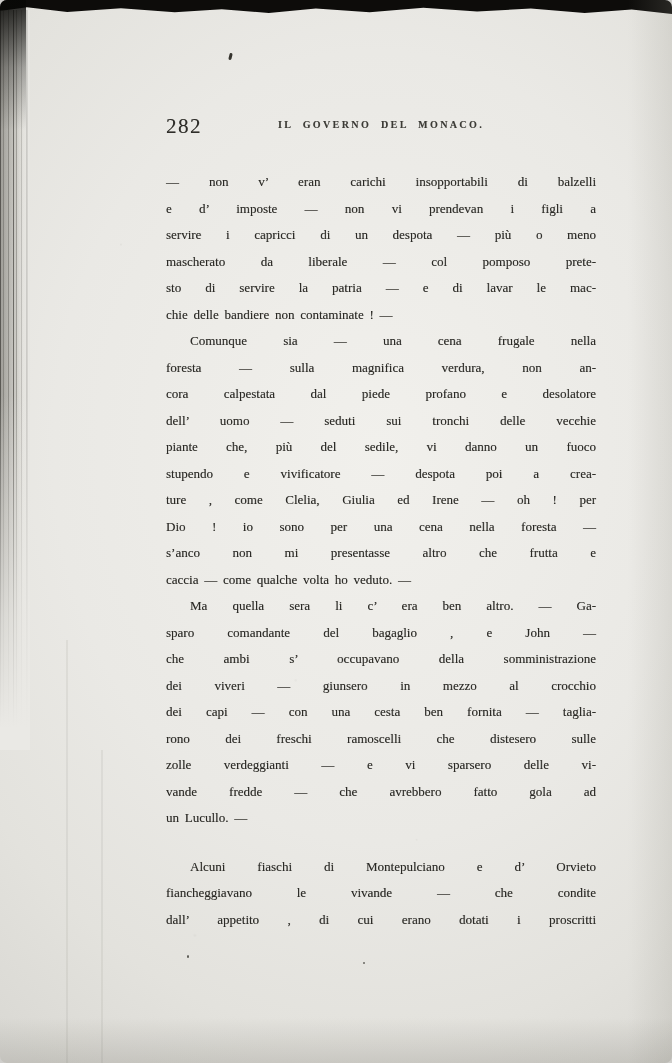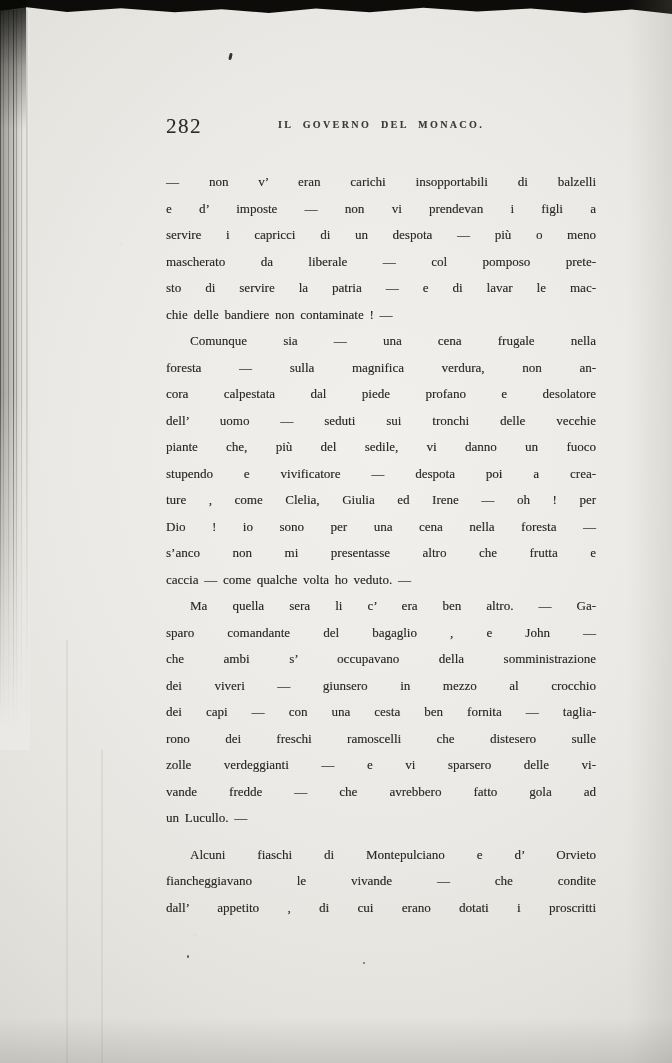--- a/index.html
+++ b/index.html
@@ -5,20 +5,21 @@
   html, body { margin: 0; padding: 0; }
   body {
     width: 672px; height: 1063px; overflow: hidden;
     background: #cfcecb;
     font-family: "Liberation Serif", "DejaVu Serif", serif;
   }
   .page {
     position: relative; width: 672px; height: 1063px; overflow: hidden;
     background:
       radial-gradient(ellipse 620px 760px at 56% 42%, #f1f0ec 0%, #eae9e5 52%, #e3e2dd 78%, #d9d8d3 100%);
+    border-radius: 7px;
   }
   
   .grain {
     position: absolute; inset: 0; pointer-events: none; opacity: .5;
     background:
       radial-gradient(2px 2px at 18% 23%, rgba(110,108,100,.18), transparent 70%),
       radial-gradient(2px 2px at 71% 12%, rgba(110,108,100,.14), transparent 70%),
       radial-gradient(3px 3px at 44% 64%, rgba(110,108,100,.10), transparent 70%),
       radial-gradient(2px 2px at 83% 47%, rgba(110,108,100,.12), transparent 70%),
       radial-gradient(3px 3px at 29% 88%, rgba(110,108,100,.12), transparent 70%),
@@ -90,21 +91,21 @@
     color: #2b2a26; font-size: 13px;
     text-shadow: .3px .3px .6px rgba(43,42,38,.38);
   }
   .line {
     line-height: 26.5px;
     text-align: justify; text-align-last: justify;
     hyphens: none; white-space: normal;
   }
   .line.indent { text-indent: 24px; }
   .line.last { text-align: center; text-align-last: left; word-spacing: 2.5px; }
-  .para.p4 { margin-top: 10px; }
+  .para.p4 { margin-top: 22px; }
 </style>
 </head>
 <body>
 
 <div class="page">
 
   <div class="top-band"></div>
   <div class="left-edge">
     <div class="stripes"></div>
     <div class="fade-right"></div>

